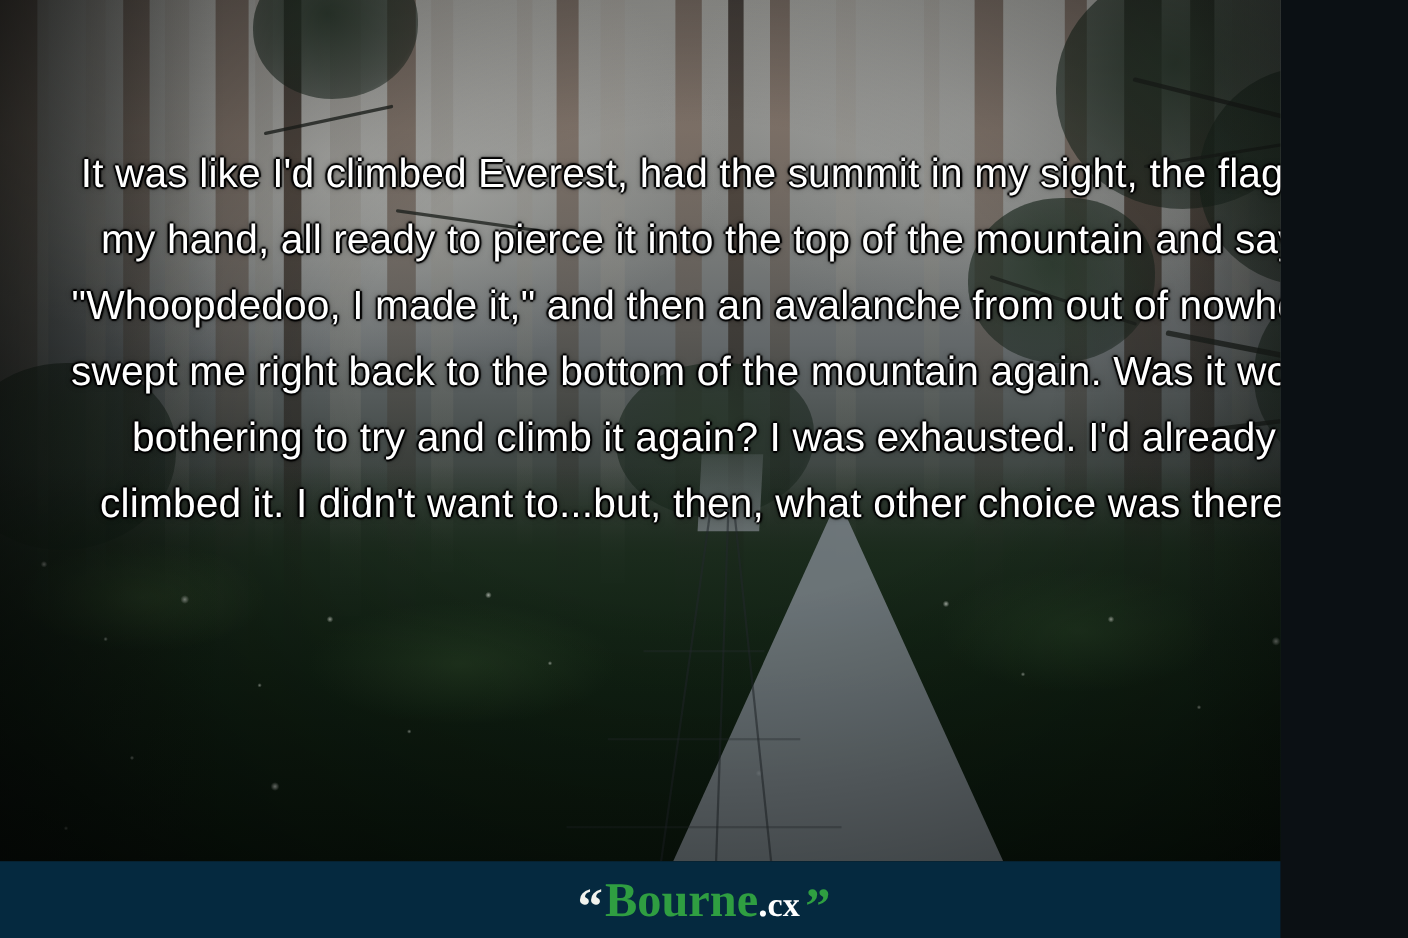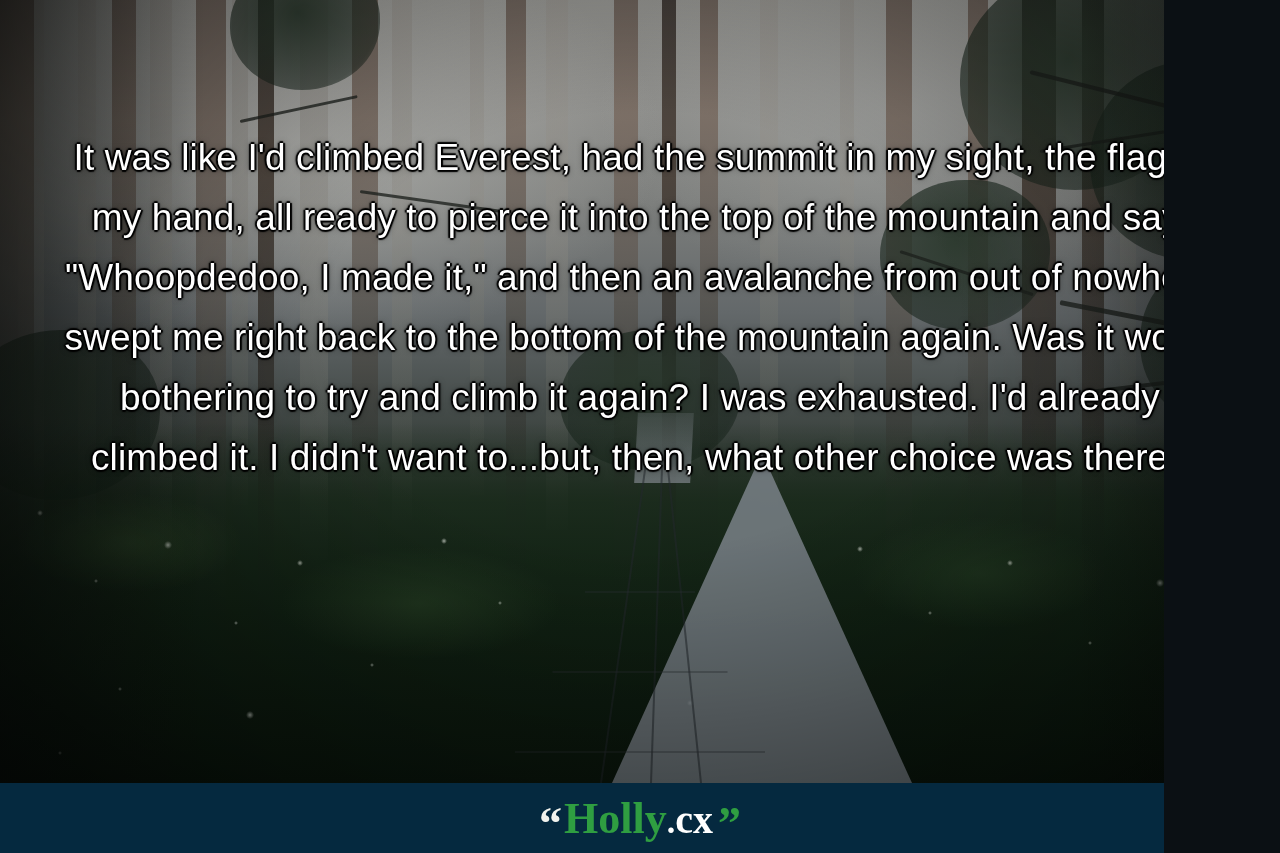--- a/index.html
+++ b/index.html
@@ -212,21 +212,21 @@
   }
   .brand-word {
     font-size:44px; font-weight:bold;
     color:#2f9e41;
   }
   .brand-dot {
     font-size:34px; font-weight:bold;
     color:#ffffff;
   }
   .brand-tld {
-    font-size:40px; font-weight:bold;
+    font-size:31px; font-weight:bold;
     color:#ffffff;
   }
   .brand-quote-close {
     font-size:46px; font-weight:bold;
     color:#2f9e41;
     margin-left:5px;
     position:relative; top:6px;
   }
 </style>
 </head>
@@ -297,20 +297,20 @@
     <div class="vignette"></div>
   </div>
 
   <div id="quote-block">
     <div id="quote-text">It was like I'd climbed Everest, had the summit in my sight, the flag in my hand, all ready to pierce it into the top of the mountain and say, "Whoopdedoo, I made it," and then an avalanche from out of nowhere swept me right back to the bottom of the mountain again. Was it worth bothering to try and climb it again? I was exhausted. I'd already climbed it. I didn't want to...but, then, what other choice was there?</div>
   </div>
 
   <div id="footer">
     <div id="brand">
       <span class="brand-quote-open">“</span>
-      <span class="brand-word">Holly</span>
+      <span class="brand-word">Bourne</span>
       <span class="brand-dot">.</span>
       <span class="brand-tld">cx</span>
       <span class="brand-quote-close">”</span>
     </div>
   </div>
 
 </div>
 
 </body></html>

